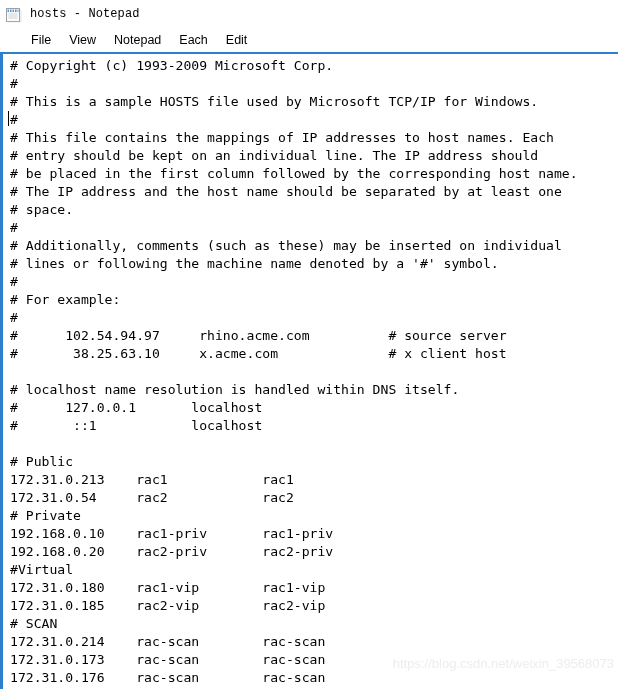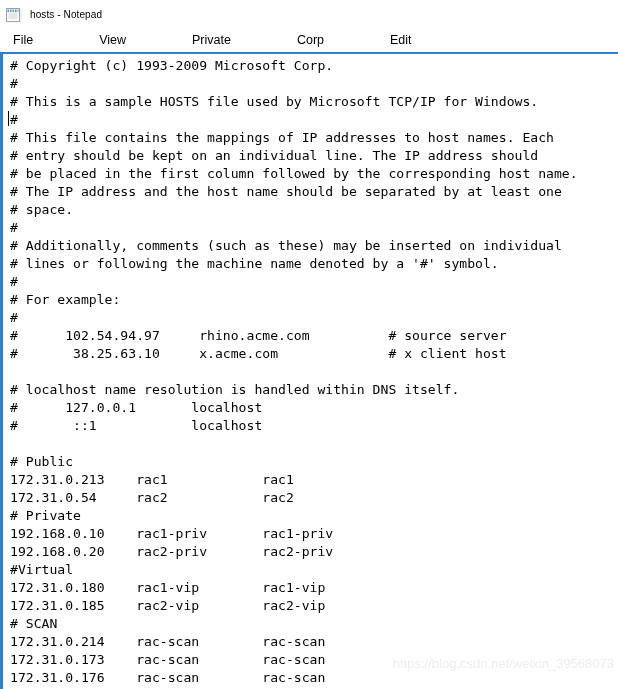--- a/index.html
+++ b/index.html
@@ -43,38 +43,37 @@
   }
   #notepad-icon {
     width: 17px;
     height: 17px;
     margin-right: 8px;
     position: relative;
     flex: 0 0 auto;
   }
   #notepad-icon svg { display: block; }
   #window-title {
-    font-family: Liberation Sans, sans-serif;
-    font-size: 10px;
+    font-family: Liberation Mono, monospace;
+    font-size: 12px;
     color: #000000;
     letter-spacing: 0.1px;
     white-space: nowrap;
   }
 
   
   #menu-bar {
     height: 24px;
     min-height: 24px;
     background: #ffffff;
     display: flex;
     align-items: center;
-    padding-left: 4px;
+    padding-left: 22px;
     position: relative;
     z-index: 3;
-    gap: 48px;
   }
   .menu-item {
     font-family: "Liberation Sans", sans-serif;
     font-size: 12.5px;
     color: #000000;
     padding: 2px 9px 3px 9px;
     cursor: default;
     white-space: nowrap;
     user-select: none;
   }
@@ -153,22 +152,22 @@
         <line x1="3.5" y1="12.0" x2="12.5" y2="12.0" stroke="#c8cdd2" stroke-width="0.9"></line>
         <path d="M14.5 2.5 L16 4 L16 15.8 L3 15.8 L1.5 14.6" fill="none" stroke="#b9bec3" stroke-width="0.8" opacity="0.55"></path>
       </svg>
     </span>
     <span id="window-title">hosts - Notepad</span>
   </div>
 
   <div id="menu-bar">
     <div class="menu-item">File</div>
     <div class="menu-item">View</div>
-    <div class="menu-item">Private</div>
-    <div class="menu-item">Corp</div>
+    <div class="menu-item">Notepad</div>
+    <div class="menu-item">Each</div>
     <div class="menu-item">Edit</div>
   </div>
 
   <div id="editor-wrap">
     <div id="text-area">
       <pre id="text-content"># Copyright (c) 1993-2009 Microsoft Corp.
 #
 # This is a sample HOSTS file used by Microsoft TCP/IP for Windows.
 #
 # This file contains the mappings of IP addresses to host names. Each

